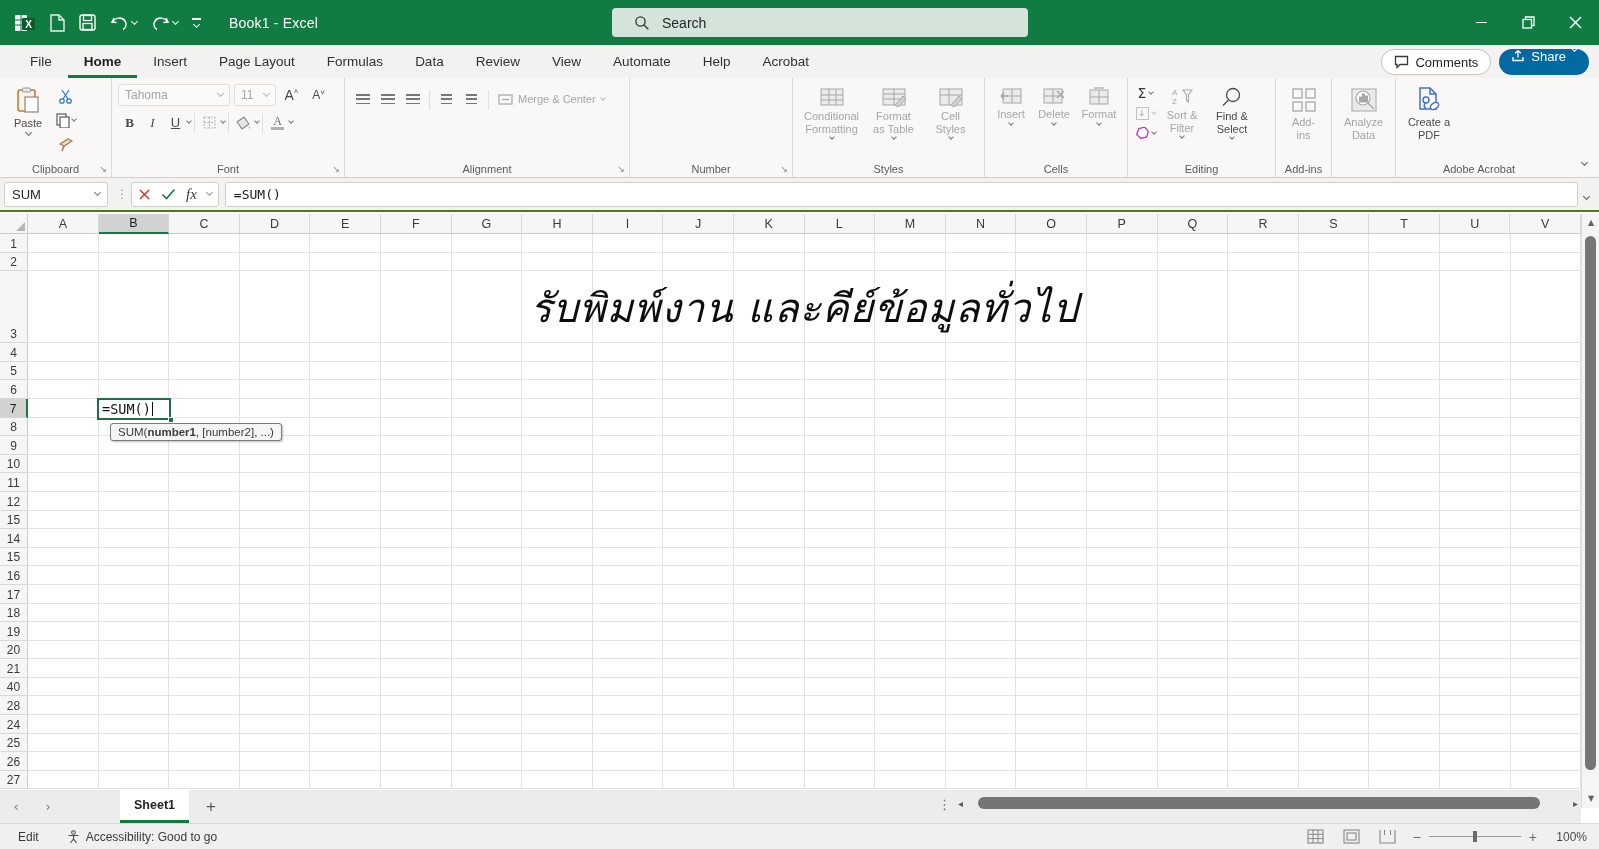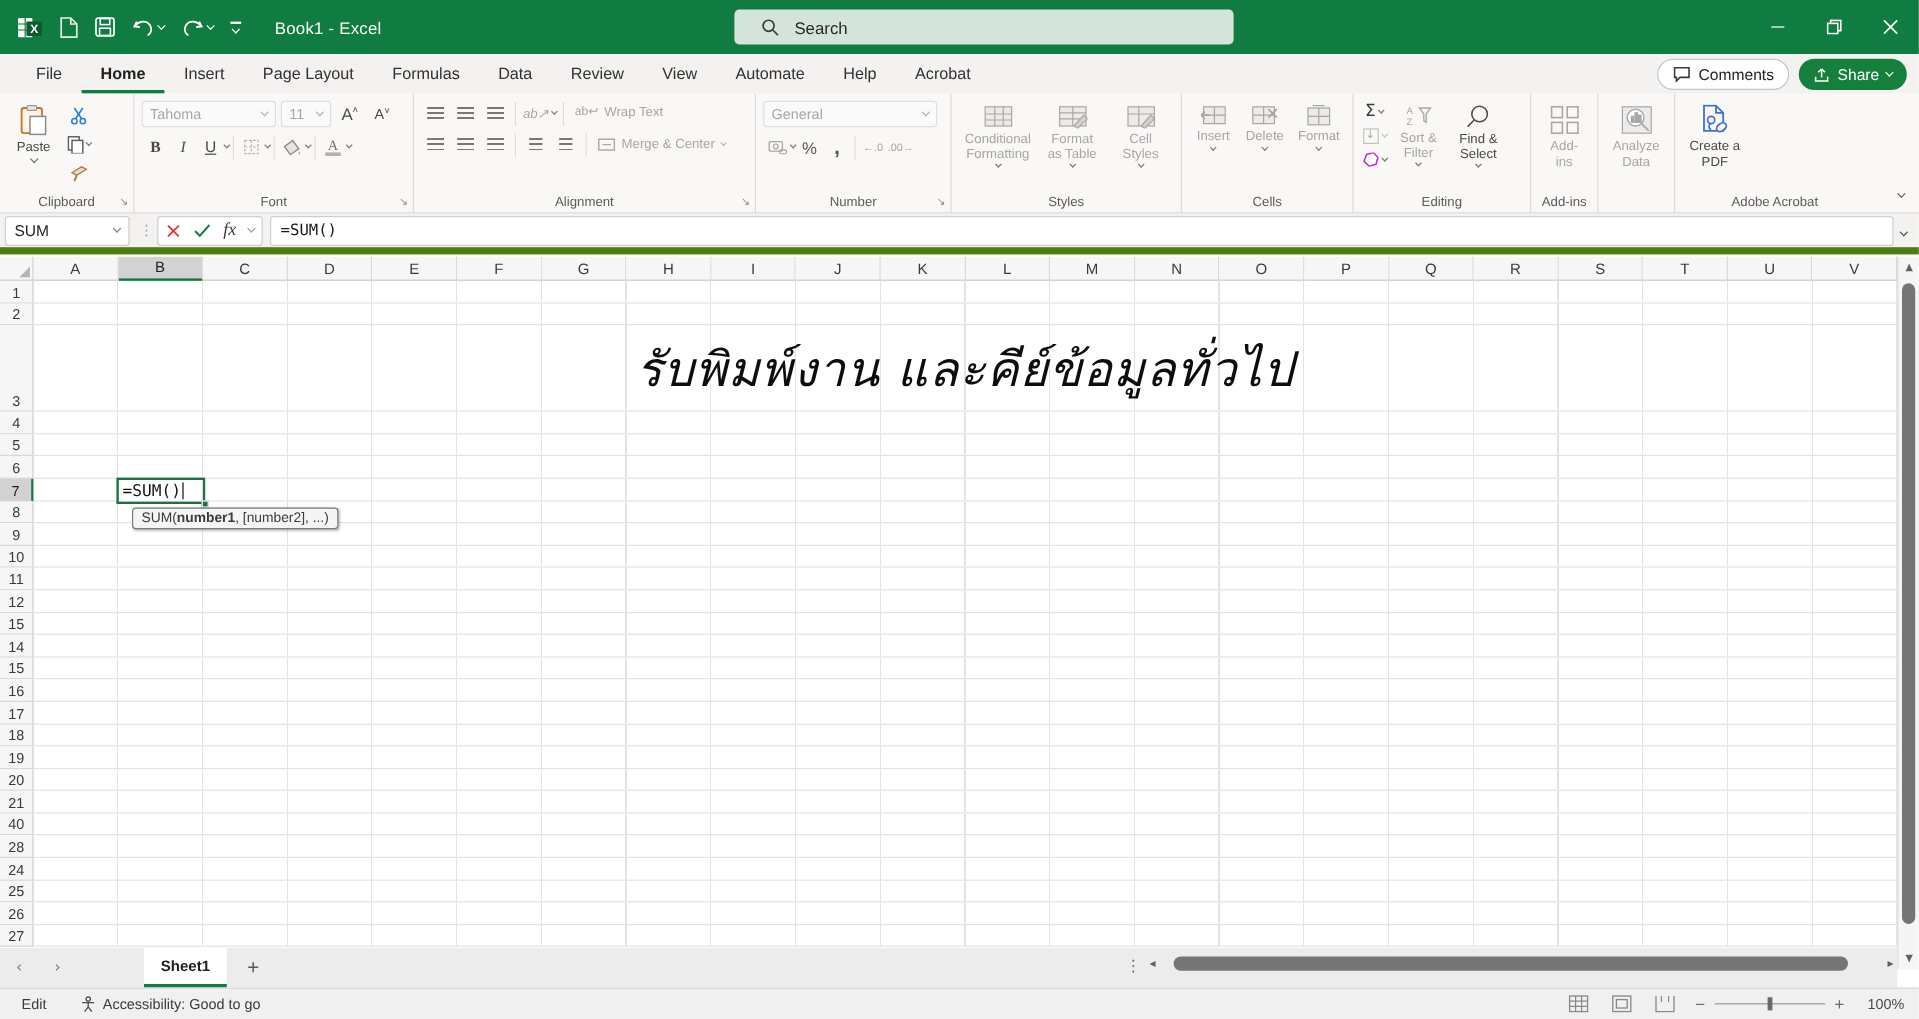--- a/index.html
+++ b/index.html
@@ -24,22 +24,22 @@
   
   #tabrow { position:absolute; left:0; top:45px; width:1599px; height:33px;
     background:#F3F2F1; display:flex; align-items:stretch; }
   #tabs { display:flex; align-items:stretch; padding-left:14px; }
   .tab { padding:0 16px; display:flex; align-items:center; font-size:13.5px; color:#323130;
     cursor:pointer; border-bottom:3px solid transparent; padding-top:3px; }
   .tab.active { font-weight:bold; border-bottom:3px solid #107C41; color:#201F1E; }
   #tab-actions { position:absolute; right:10px; top:49px; display:flex; gap:8px; align-items:center; }
   #comments-btn { height:26px; background:#fff; border:1px solid #C8C6C4; border-radius:13px;
     display:flex; align-items:center; gap:6px; padding:0 12px; font-size:13px; color:#252423; cursor:pointer; }
-  #share-btn { height:26px; background:#15803d; border-radius:13px; color:#fff;
-    display:flex; align-items:center; gap:6px; padding:0 12px; font-size:13px; cursor:pointer; }
+  #share-btn { height:26px; background:#0369a1; border-radius:13px; color:#fff;
+    display:flex; align-items:flex-start; gap:6px; padding:0 12px; font-size:13px; cursor:pointer; }
 
   
   #ribbon { position:absolute; left:0; top:78px; width:1599px; height:100px;
     background:#F9F8F7; border-bottom:1px solid #D2D0CE; display:flex; }
   .rgroup { position:relative; border-right:1px solid #DCDAD8; height:100%; flex:none; }
   .glabel { position:absolute; bottom:2px; left:0; width:100%; text-align:center;
     font-size:11px; color:#5C5B59; }
   .launcher { position:absolute; bottom:3px; right:4px; font-size:9px; color:#8A8886;
     font-family:"DejaVu Sans", sans-serif; cursor:pointer; }
   .gbody { padding:6px 6px 0 6px; }
@@ -51,21 +51,21 @@
     background:repeating-linear-gradient(#787776 0 1.6px, transparent 1.6px 4.4px); }
   .bigbtn { display:inline-flex; flex-direction:column; align-items:center; gap:3px;
     font-size:11px; line-height:12.5px; text-align:center; color:#4B4A48; padding:3px 5px;
     border-radius:3px; cursor:pointer; vertical-align:top; }
   .combo { background:#FBFAFA; border:1px solid #E1DFDD; border-radius:3px; color:#A8A6A4;
     font-size:12px; display:flex; align-items:center; padding:0 6px; height:22px; justify-content:space-between; }
   .vline { display:inline-block; width:1px; height:20px; background:#E1DFDD; margin:0 3px; vertical-align:middle; }
 
   
   #formularow { position:absolute; left:0; top:178px; width:1599px; height:34px;
-    background:#F3F2F1; border-bottom:6px solid #4d7c0f; display:flex; align-items:center; }
+    background:#F3F2F1; border-bottom:2px solid #4d7c0f; display:flex; align-items:center; }
   #namebox { width:104px; height:25px; background:#fff; border:1px solid #D0CECC; border-radius:3px;
     margin-left:4px; display:flex; align-items:center; justify-content:space-between;
     padding:0 7px; font-size:13px; color:#252423; }
   #fxbox { height:25px; background:#fff; border:1px solid #D0CECC; border-radius:3px;
     display:flex; align-items:center; padding:0 6px; gap:10px; margin-left:4px; }
   #formulafield { flex:1; height:25px; background:#fff; border:1px solid #D0CECC; border-radius:3px;
     margin:0 6px; display:flex; align-items:center; padding-left:8px;
     font-family:"DejaVu Sans Mono", monospace; font-size:13px; color:#1B1A19; }
 
   
@@ -344,39 +344,20 @@
         </span>
         <span class="chev small-chev"></span>
       </div>
     </div>
     <span class="glabel">Font</span>
     <span class="launcher">↘</span>
   </div>
 
   <div class="rgroup" style="width:285px;">
     <div class="gbody">
-      <div style="display:flex; align-items:center; gap:2px;">
-        <span class="mini">
-            <span class="stripes"></span>
-          </span>
-        <span class="mini">
-            <span class="stripes"></span>
-          </span>
-        <span class="mini">
-            <span class="stripes"></span>
-          </span>
-        <span class="vline"></span>
-        <span class="mini dis" style="font-size:11px; font-style:italic;">ab↗</span>
-        <span class="chev small-chev"></span>
-        <span class="vline"></span>
-        <span class="bigbtn dis" style="flex-direction:row; gap:5px; padding:1px 4px;">
-          <span style="font-size:10px; color:#A9A7A5;">ab↩</span>
-          <span>Wrap Text</span>
-        </span>
-      </div>
       <div style="display:flex; align-items:center; gap:2px; margin-top:5px;">
         <span class="mini">
             <span class="stripes"></span>
           </span>
         <span class="mini">
             <span class="stripes"></span>
           </span>
         <span class="mini">
             <span class="stripes"></span>
           </span>
@@ -398,41 +379,20 @@
           <span>Merge &amp; Center</span>
           <span class="chev small-chev" style="color:#B9B7B5;"></span>
         </span>
       </div>
     </div>
     <span class="glabel">Alignment</span>
     <span class="launcher">↘</span>
   </div>
 
   <div class="rgroup" style="width:163px;">
-    <div class="gbody">
-      <div class="combo" style="width:145px;">
-        <span>General</span>
-          <span class="chev" style="color:#B9B7B5;"></span>
-      </div>
-      <div style="display:flex; align-items:center; margin-top:6px;">
-        <span class="mini">
-          <svg width="16" height="12" viewBox="0 0 16 12">
-              <rect x="1" y="1" width="11" height="8" rx="1" fill="none" stroke="#A9A7A5" stroke-width="1.1"></rect>
-              <circle cx="6.5" cy="5" r="2" fill="none" stroke="#A9A7A5" stroke-width="1"></circle>
-              <ellipse cx="12.5" cy="9.5" rx="3" ry="1.8" fill="none" stroke="#A9A7A5" stroke-width="1"></ellipse>
-            </svg>
-        </span>
-        <span class="chev small-chev"></span>
-        <span class="mini" style="font-size:14px; color:#5B5A58;">%</span>
-        <span class="mini" style="font-size:18px; font-weight:bold; color:#5B5A58;">,</span>
-        <span class="vline"></span>
-        <span class="mini dis" style="font-size:9px;">←.0</span>
-        <span class="mini dis" style="font-size:9px;">.00→</span>
-      </div>
-    </div>
     <span class="glabel">Number</span>
     <span class="launcher">↘</span>
   </div>
 
   <div class="rgroup" style="width:192px;">
     <div class="gbody" style="display:flex; gap:2px; justify-content:center;">
       <div class="bigbtn dis" style="width:62px;">
         <span>
           <svg width="26" height="20" viewBox="0 0 26 20" class="icon-dim">
               <rect x="2" y="2" width="22" height="16" fill="#EDEBE9" stroke="#A9A7A5"></rect>

